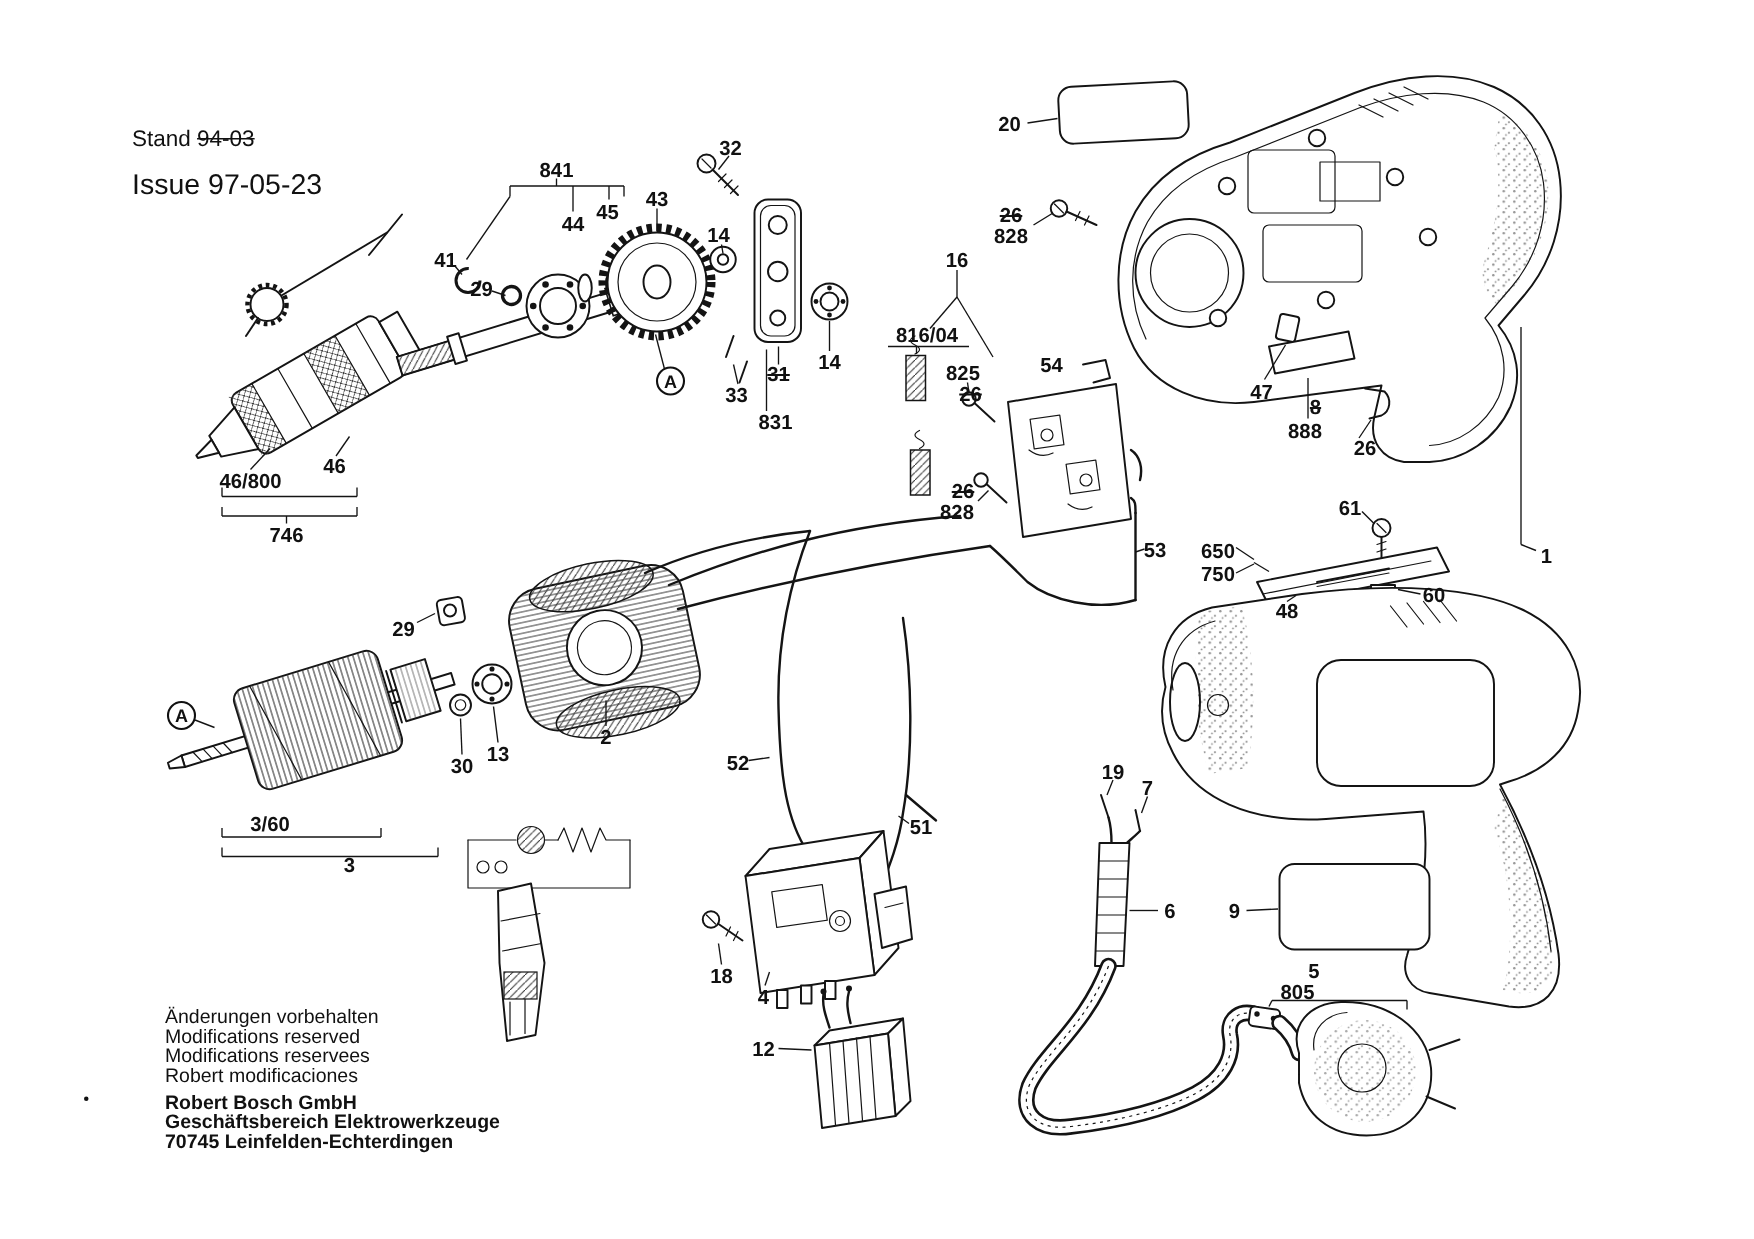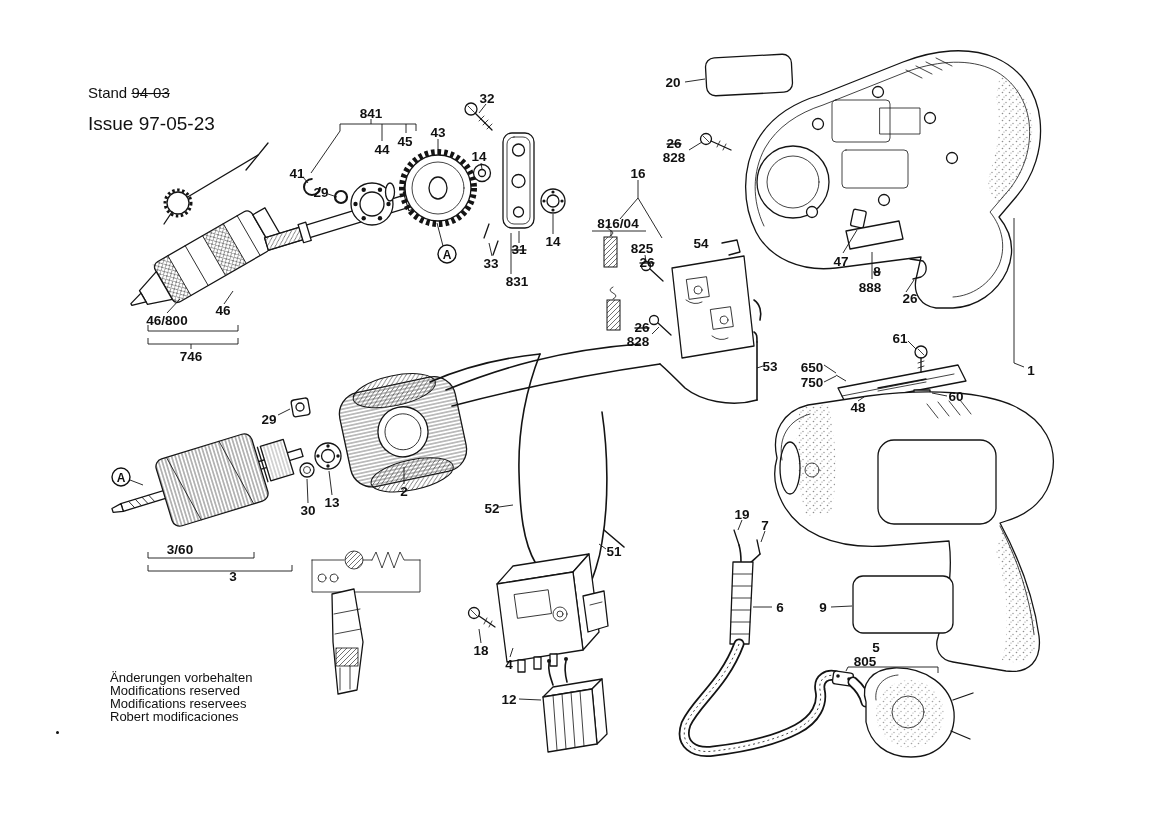--- a/index.html
+++ b/index.html
@@ -528,16 +528,21 @@
   <div class="hdr-line3">
     <span>Issue</span>
     <span>97-05-23</span>
   </div>
 
   <div class="footer">
     <div>Änderungen vorbehalten</div>
     <div>Modifications reserved</div>
     <div>Modifications reservees</div>
     <div>Robert modificaciones</div>
+    <div class="co-block">
+      <div>Robert Bosch GmbH</div>
+      <div>Geschäftsbereich Elektrowerkzeuge</div>
+      <div>70745 Leinfelden-Echterdingen</div>
+    </div>
   </div>
   <div class="print-mark"></div>
 
 </div>
 
 </body></html>

